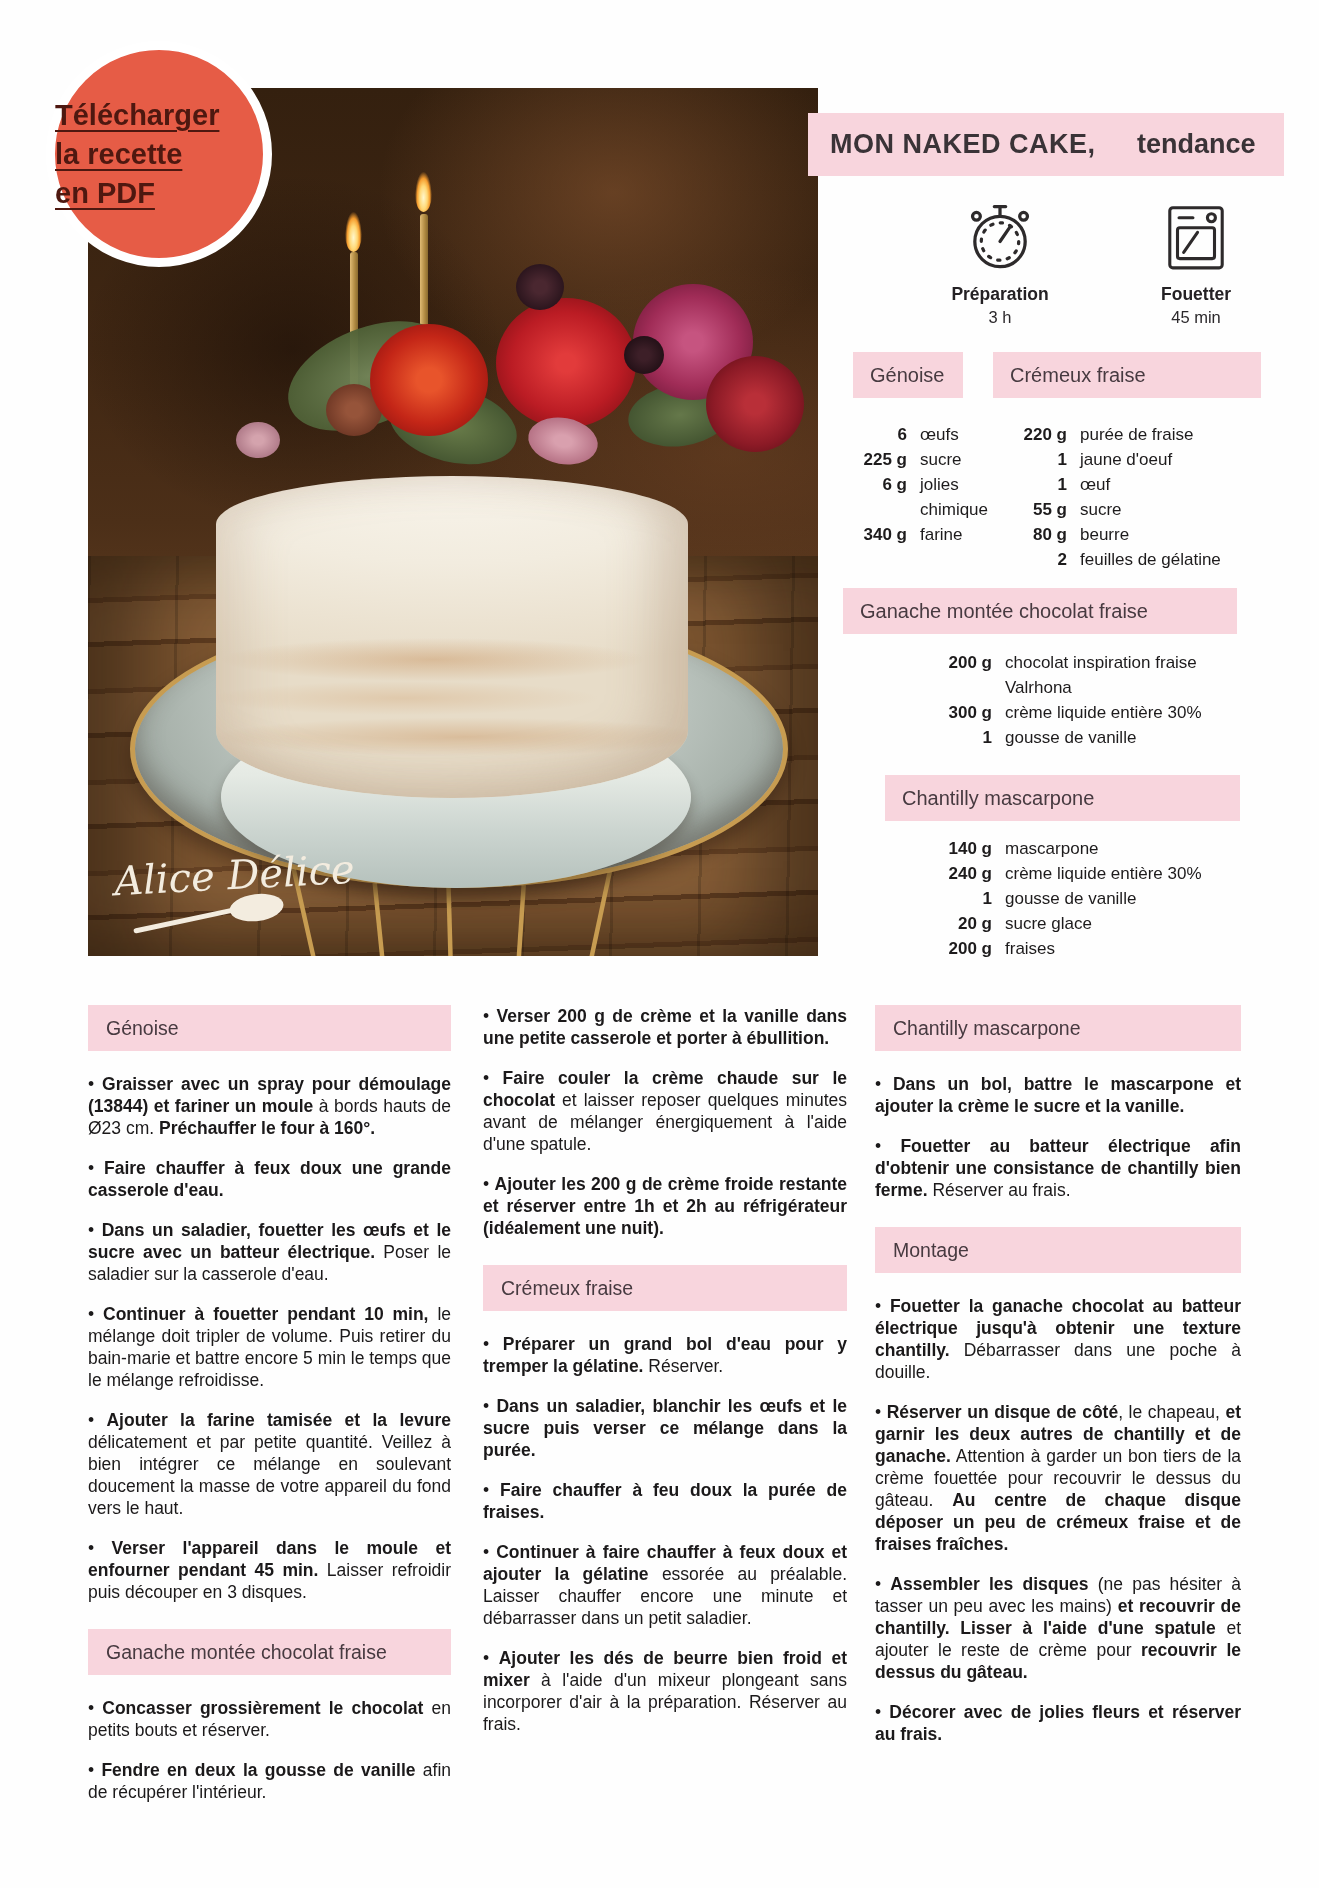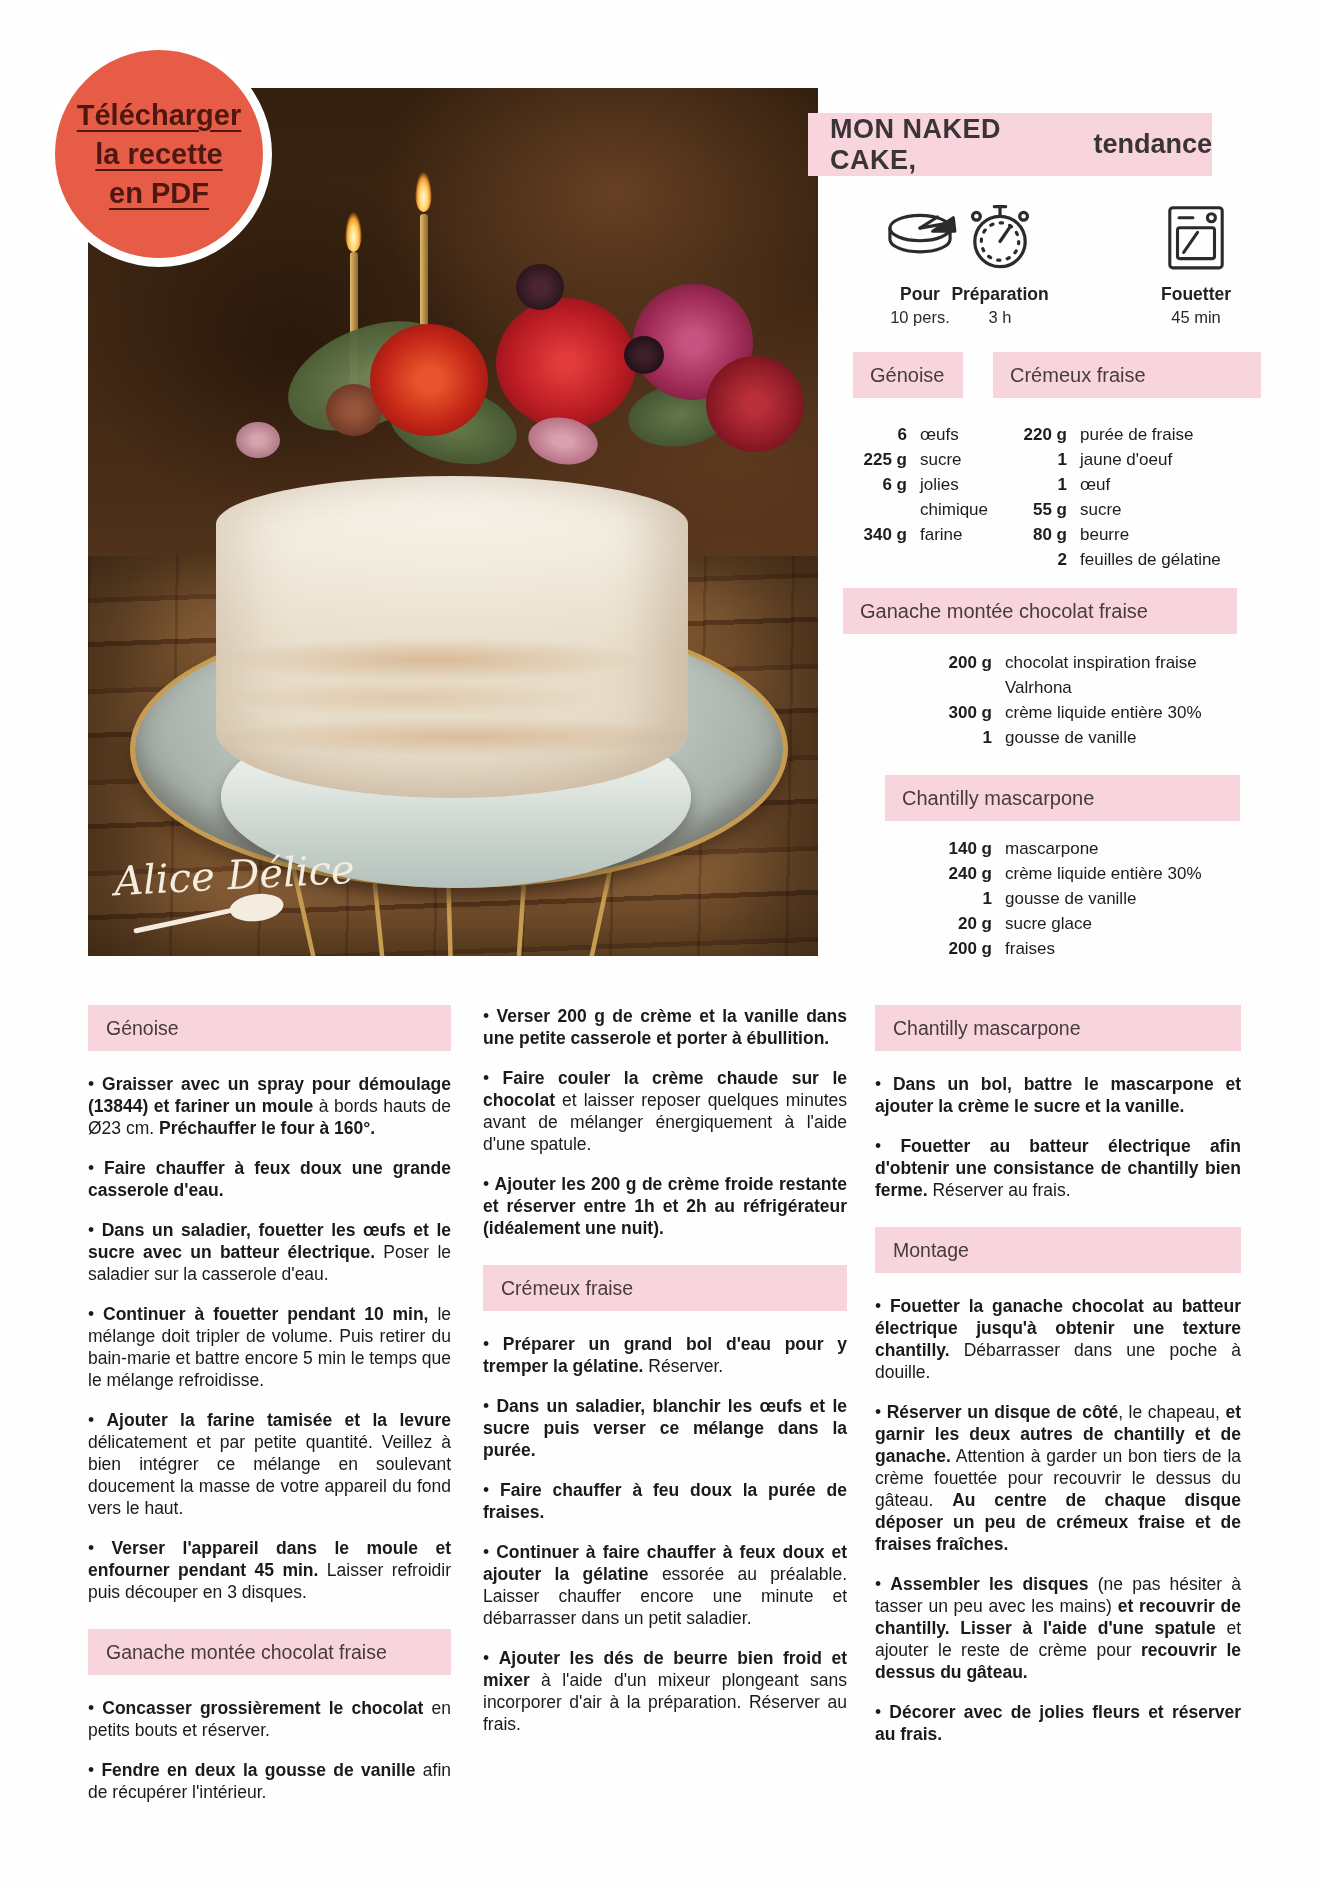--- a/index.html
+++ b/index.html
@@ -59,28 +59,28 @@
   .f2{left:257px;top:122px;}
   .signature{position:absolute;left:26px;bottom:58px;color:#f3ecdf;
     font-family:"DejaVu Serif", serif;font-style:italic;font-size:40px;transform:rotate(-3deg);}
   .spoon{position:absolute;left:44px;bottom:28px;width:152px;height:28px;transform:rotate(-7deg);}
   .spoon .handle{position:absolute;left:0;top:15px;width:104px;height:5px;background:#f3ecdf;border-radius:3px;transform:rotate(-5deg);}
   .spoon .bowl{position:absolute;right:0;top:0;width:54px;height:27px;background:#f3ecdf;border-radius:50%;}
 
   
   .badge{position:absolute;left:46px;top:41px;width:208px;height:208px;border-radius:50%;
     background:#e65c46;border:9px solid #ffffff;z-index:5;cursor:pointer;
-    display:flex;flex-direction:column;align-items:center;justify-content:center;gap:3px;}
+    display:flex;flex-direction:column;align-items:flex-start;justify-content:center;gap:3px;}
   .badge span{font-size:29px;font-weight:700;color:#4e1810;text-decoration:underline;
     text-decoration-thickness:2px;text-underline-offset:5px;line-height:36px;}
 
   
   .pinkband{background:#f8d5dd;color:#473a40;}
-  .title-block{position:absolute;left:808px;top:113px;width:404px;height:63px;
-    display:flex;align-items:center;padding-left:22px;box-sizing:border-box;}
+  .title-block{position:absolute;left:808px;top:113px;width:476px;height:63px;
+    display:flex;align-items:center;padding-left:22px;box-sizing:border-box;gap:34px;}
   .title-block .t-main{font-size:27px;font-weight:700;color:#3a3337;letter-spacing:.5px;}
   .title-block .t-light{font-size:27px;font-weight:700;color:#3a3337;white-space:pre;}
 
   .meta{position:absolute;top:196px;width:128px;text-align:center;}
   .meta .ic{height:78px;display:flex;align-items:flex-end;justify-content:center;}
   .meta .lbl{font-size:17.5px;font-weight:700;color:#242124;margin-top:10px;}
   .meta .val{font-size:16.5px;color:#2c292c;margin-top:3px;}
   .meta1{left:856px;} .meta2{left:936px;} .meta3{left:1132px;}
 
   .ing-header{position:absolute;height:46px;display:flex;align-items:center;
@@ -157,33 +157,20 @@
     <span>Télécharger</span>
     <span>la recette</span>
     <span>en PDF</span>
   </div>
 
   <div class="title-block pinkband">
     <span class="t-main">MON NAKED CAKE,</span>
       <span class="t-light"> tendance</span>
   </div>
 
-  <div class="meta meta1">
-    <div class="ic">
-      <svg width="82" height="76" viewBox="0 0 48 48" fill="none" stroke="#2d2a2b" stroke-width="2" stroke-linecap="round" stroke-linejoin="round">
-        <path d="M5 19v7c0 4.4 8.5 8 19 8s19-3.6 19-8v-7"></path>
-        <ellipse cx="24" cy="19" rx="19" ry="8"></ellipse>
-        <path d="M24 19 L35 12"></path>
-          <path d="M24 19 L41 16"></path>
-        <path d="M32 21 L45 12.5 L46 21 Z" fill="#2d2a2b"></path>
-      </svg>
-    </div>
-    <div class="lbl">Pour</div>
-    <div class="val">10 pers.</div>
-  </div>
   <div class="meta meta2">
     <div class="ic">
       <svg width="78" height="78" viewBox="0 0 48 48" fill="none" stroke="#2d2a2b" stroke-width="2" stroke-linecap="round">
         <circle cx="24" cy="28" r="15.5"></circle>
         <circle cx="24" cy="28" r="11.5" stroke-dasharray="1.4 4.6"></circle>
         <path d="M24 28 L30.5 18.5"></path>
         <path d="M20.5 6.5 h7 M24 6.5 v5.5"></path>
         <circle cx="9.5" cy="12.5" r="2.4"></circle>
           <circle cx="38.5" cy="12.5" r="2.4"></circle>
       </svg>

